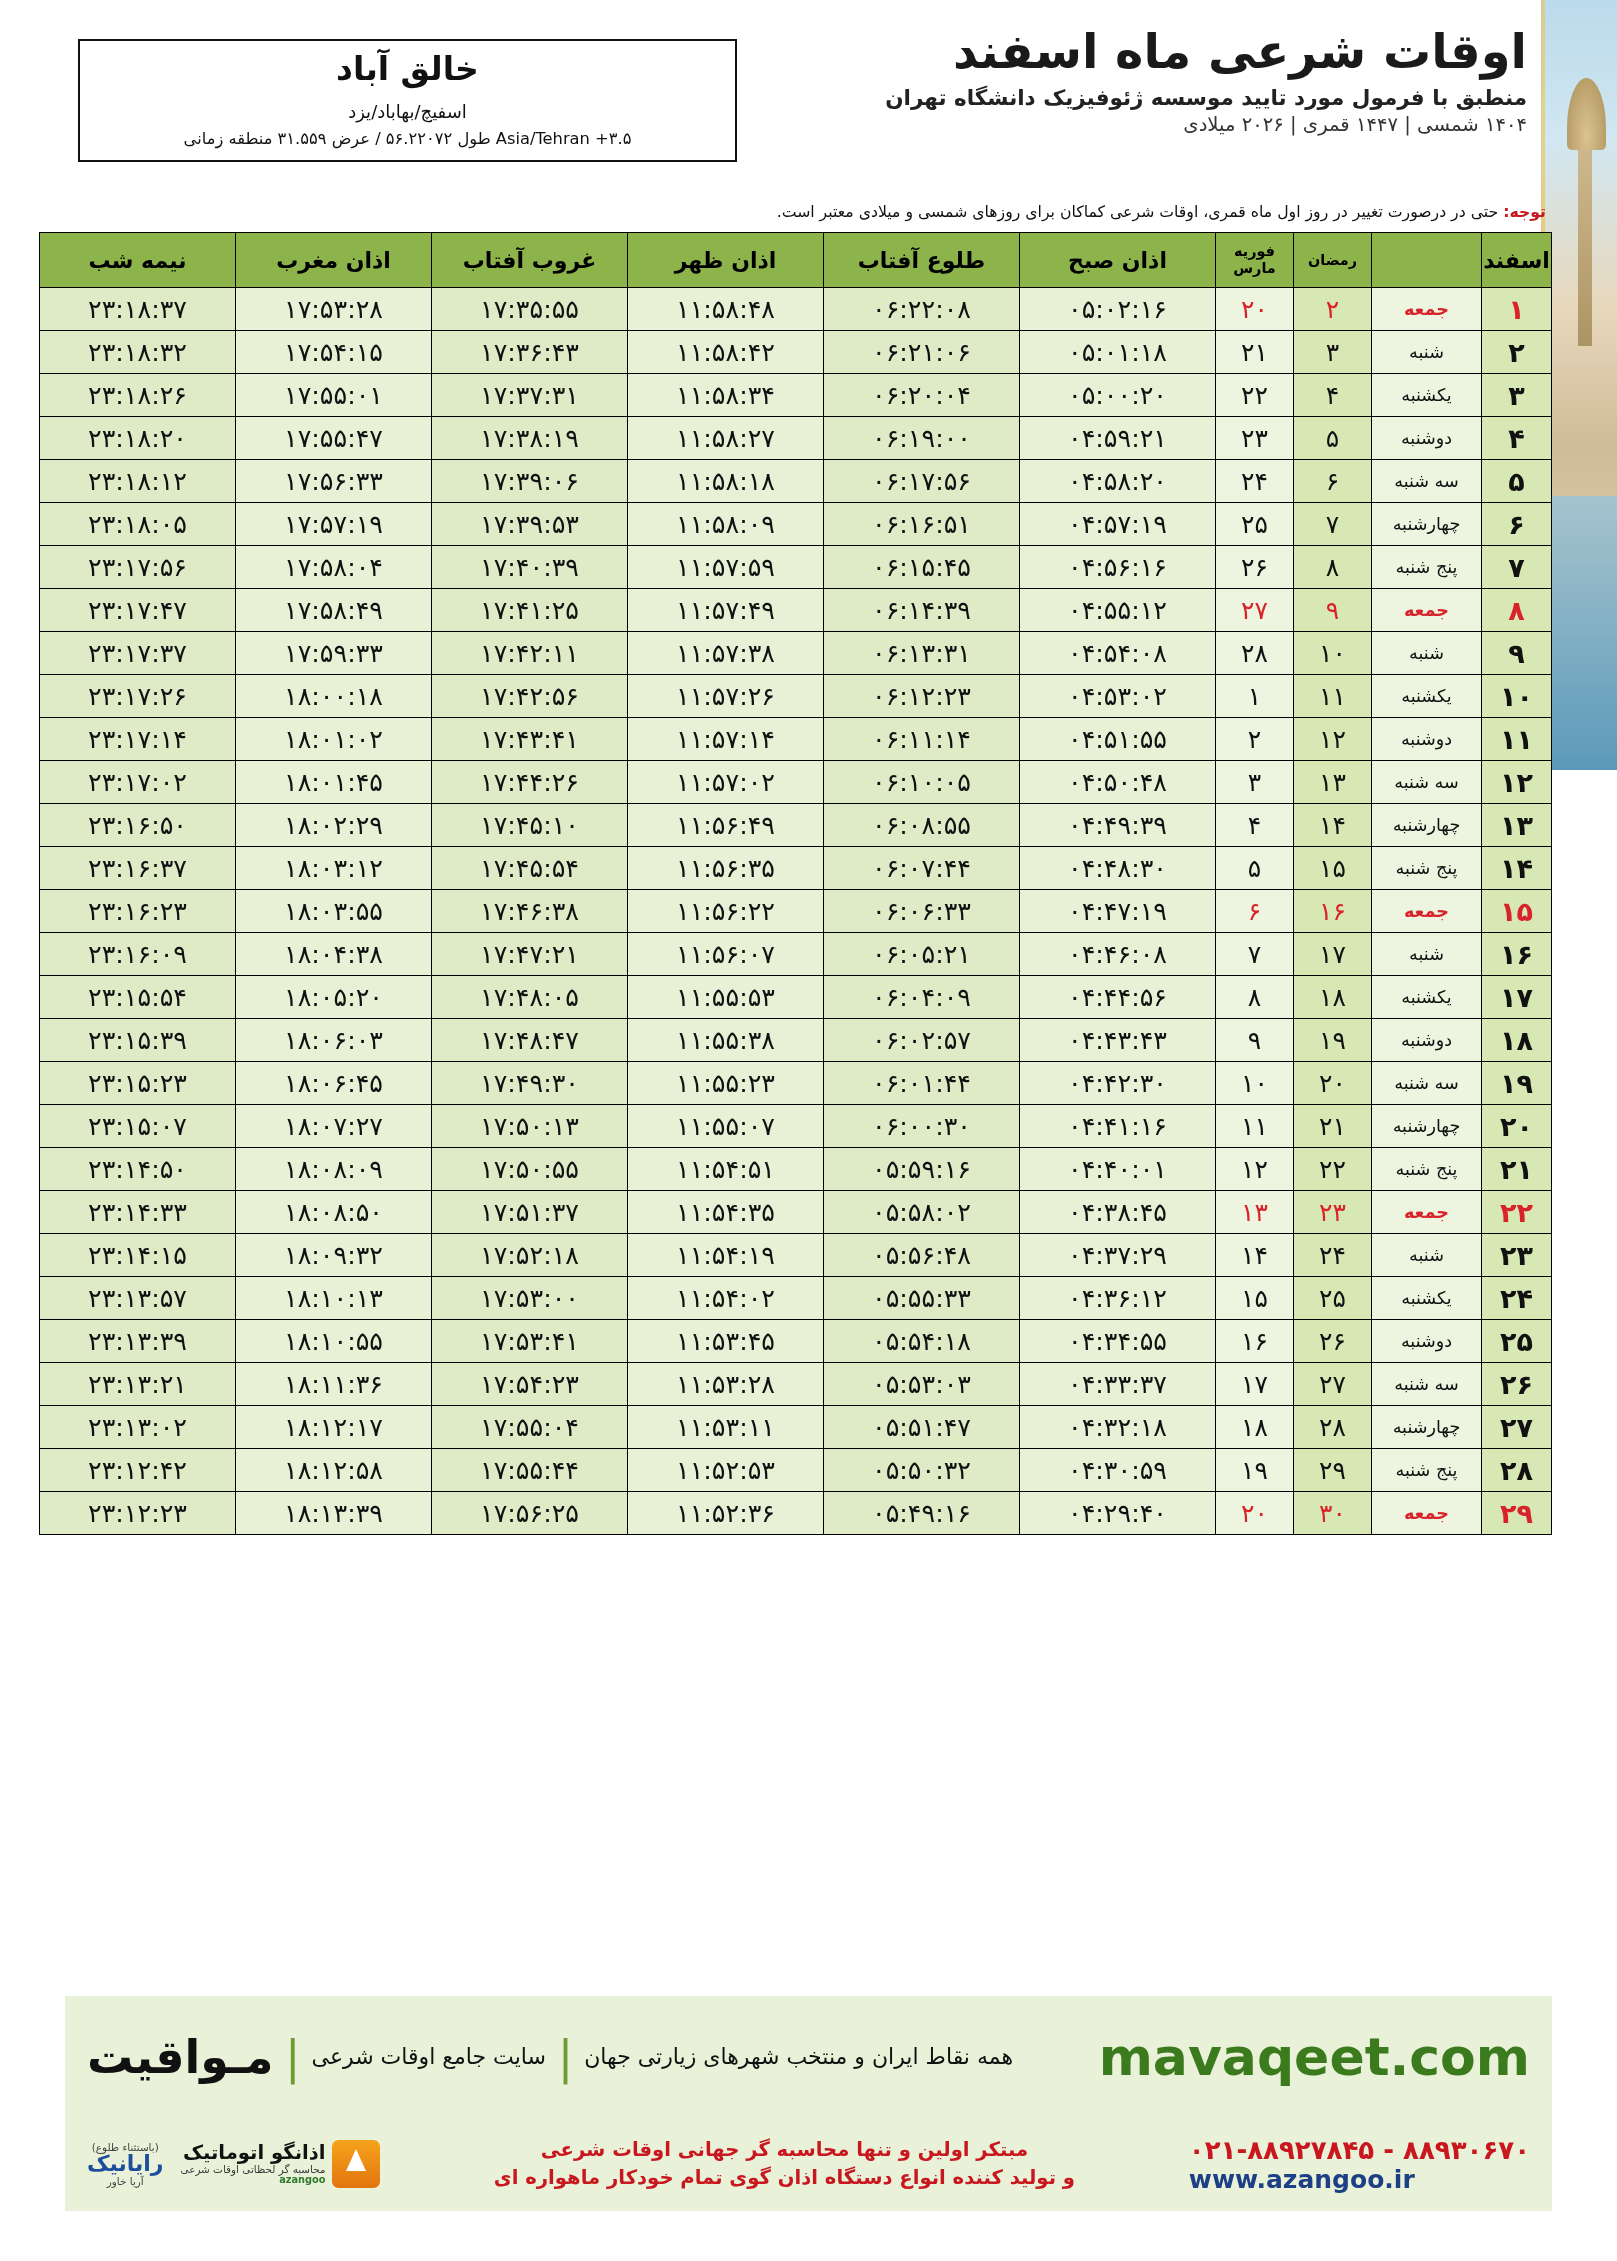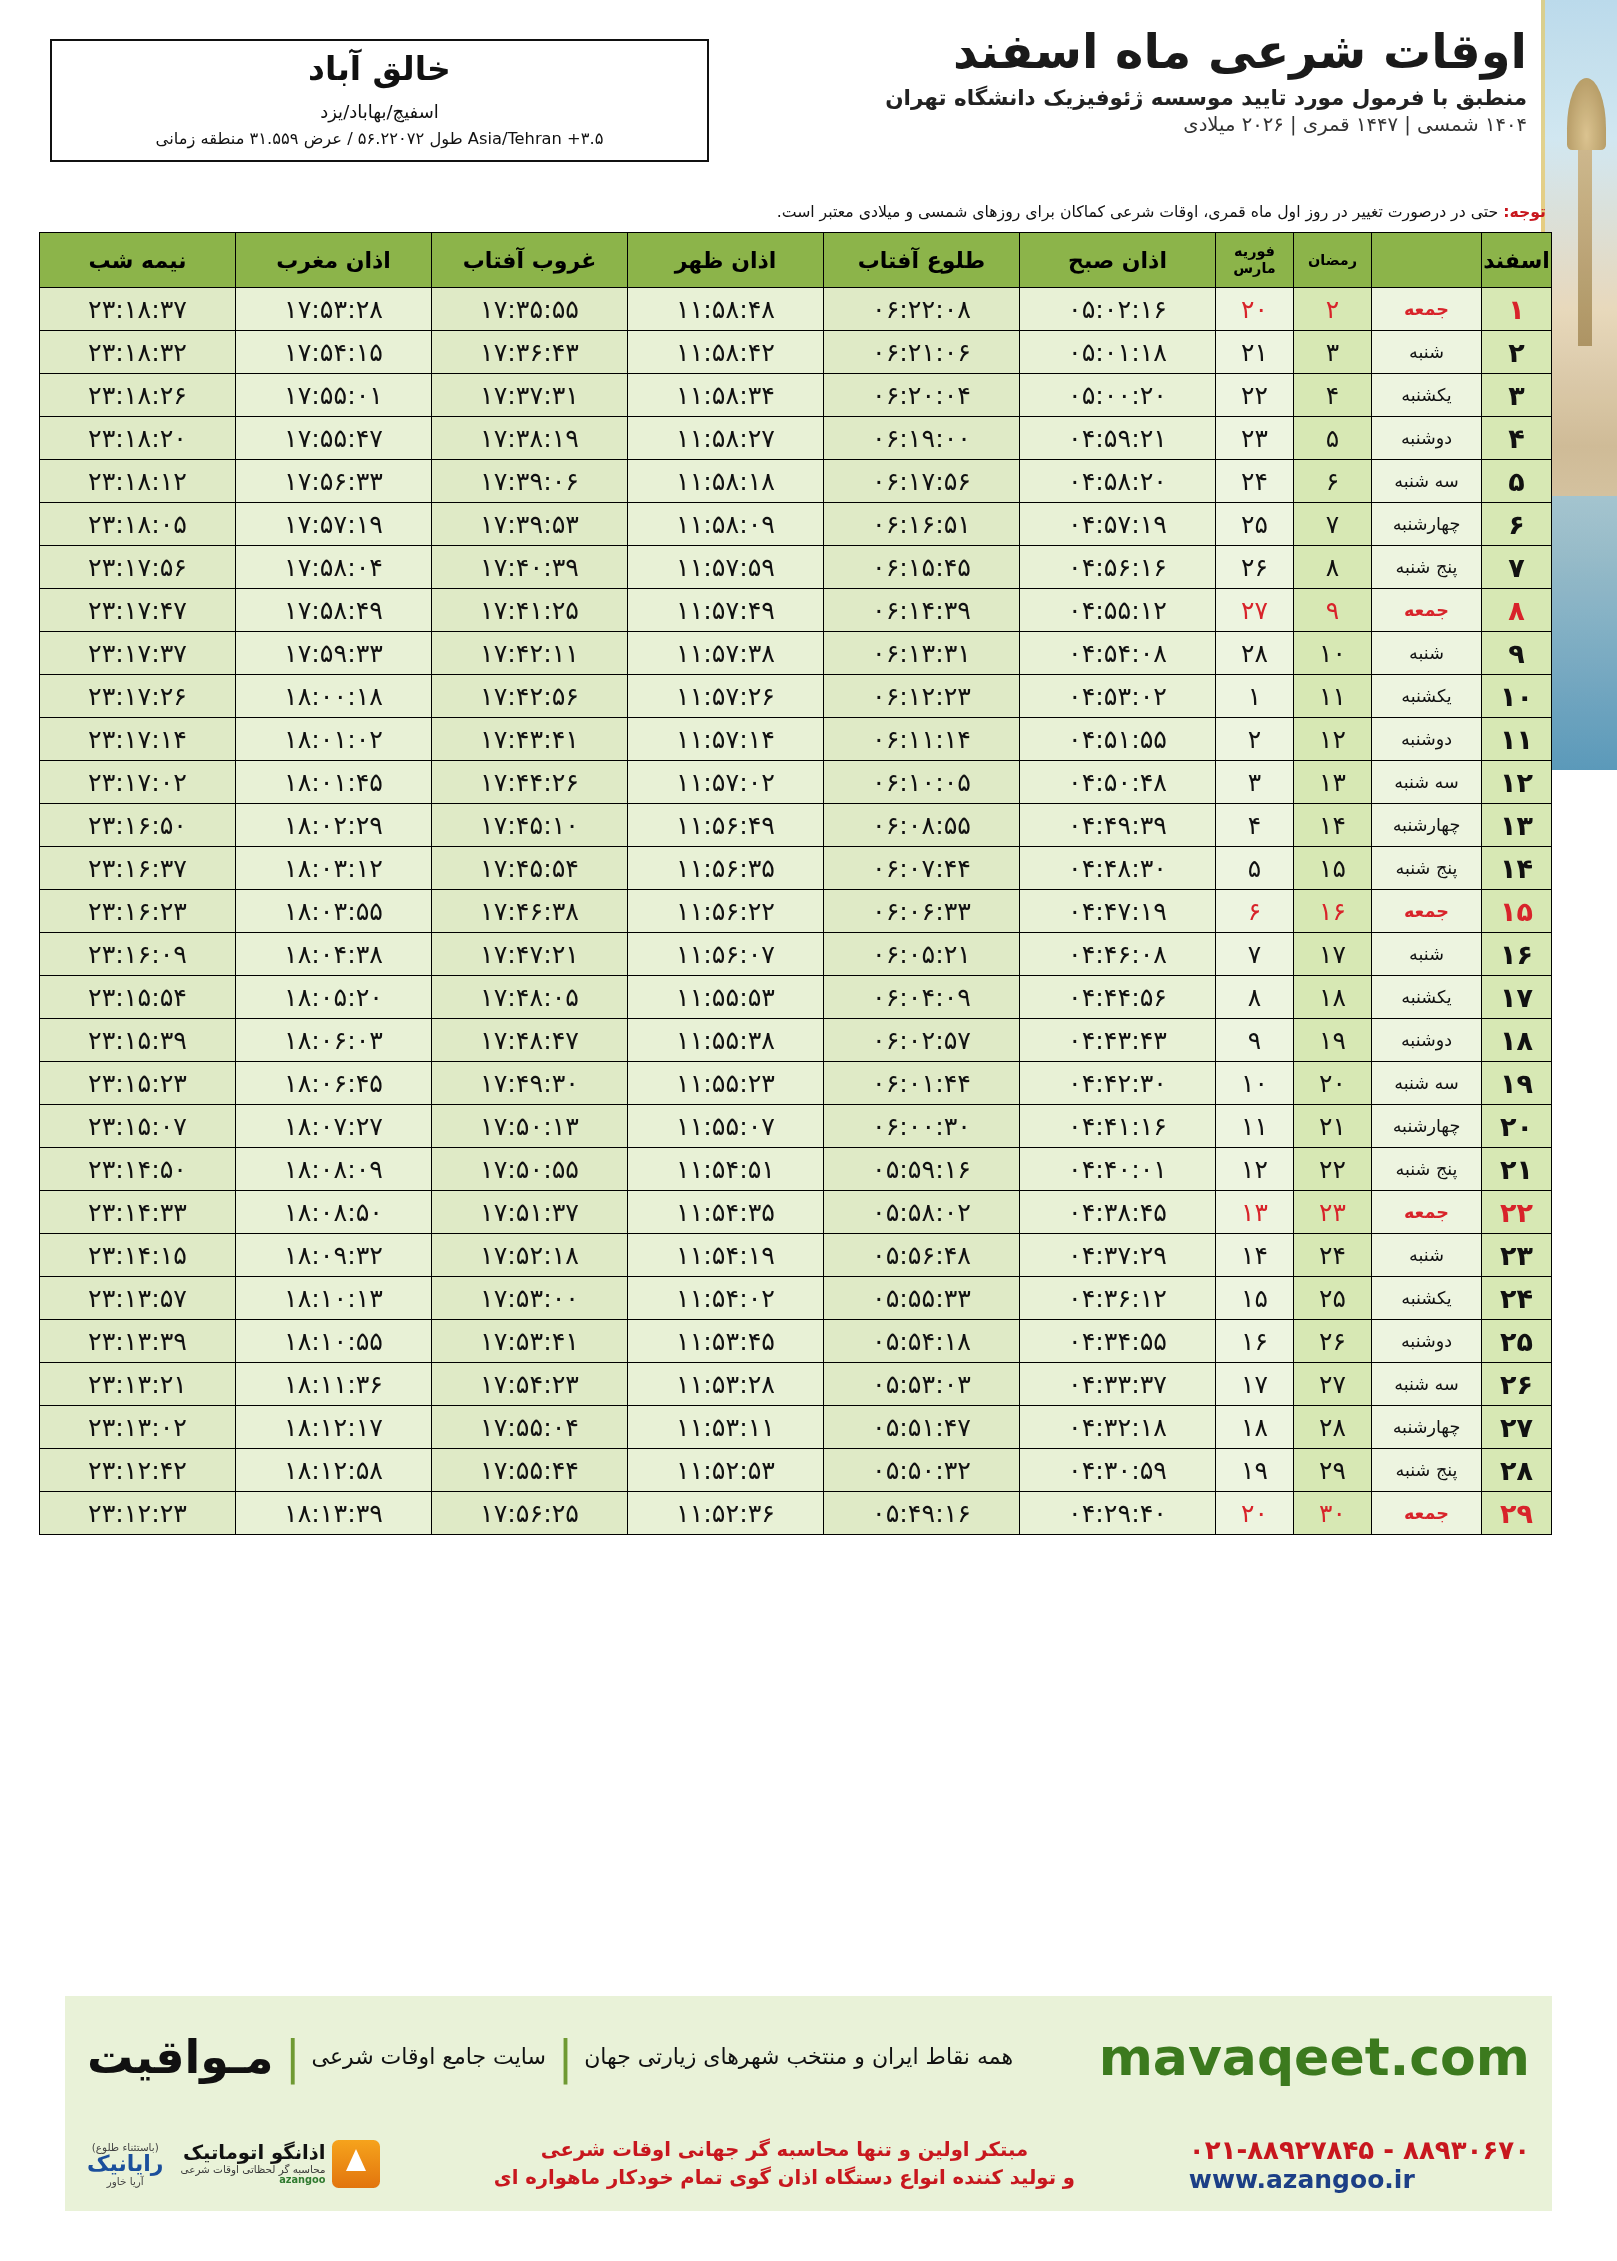--- a/index.html
+++ b/index.html
@@ -51,21 +51,21 @@
   }
   .title-sub {
     font-size: 21.5px; font-weight: bold; color:#222; margin-top: 9px;
   }
   .title-dates {
     font-size: 19.6px; color:#333; margin-top: 3px;
   }
 
   
   .city-box {
-    position:absolute; top:39px; left:50px; width: 659px;
+    position:absolute; top:39px; left:78px; width: 659px;
     border: 2px solid #111; padding: 10.4px 6.5px 11.7px;
     text-align:center; background:#fff;
   }
   .city-name { font-size: 33px; font-weight: bold; color:#111; line-height:1.1; }
   .city-sub  { font-size: 18px; color:#111; margin-top: 13px; text-align: center; }
   .city-geo  { font-size: 16.3px; color:#111; margin-top: 7.8px; direction:ltr; }
 
   
   .note {
     position:absolute; top:202px; left:65px; width: 1481px;

